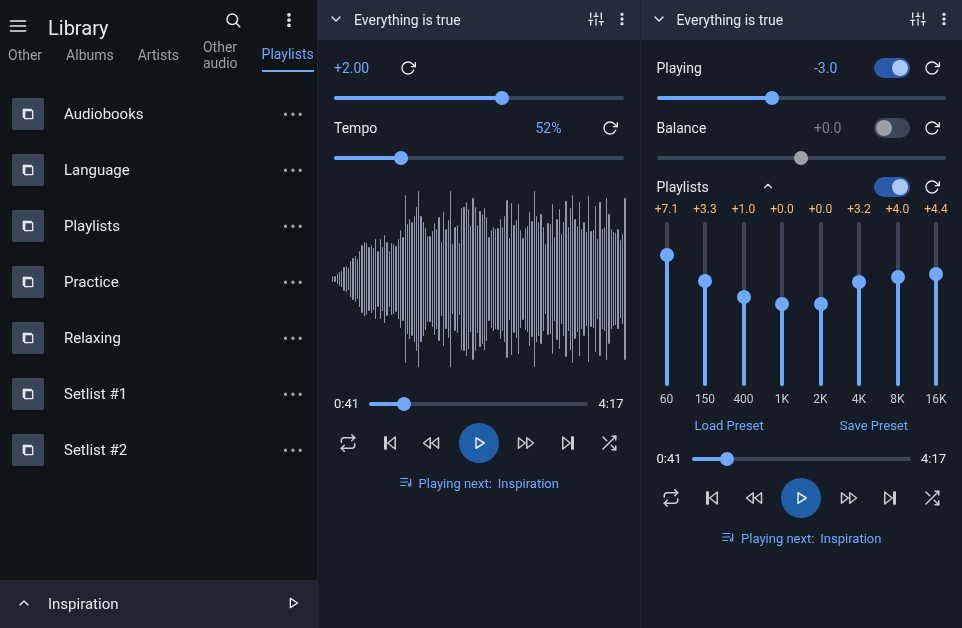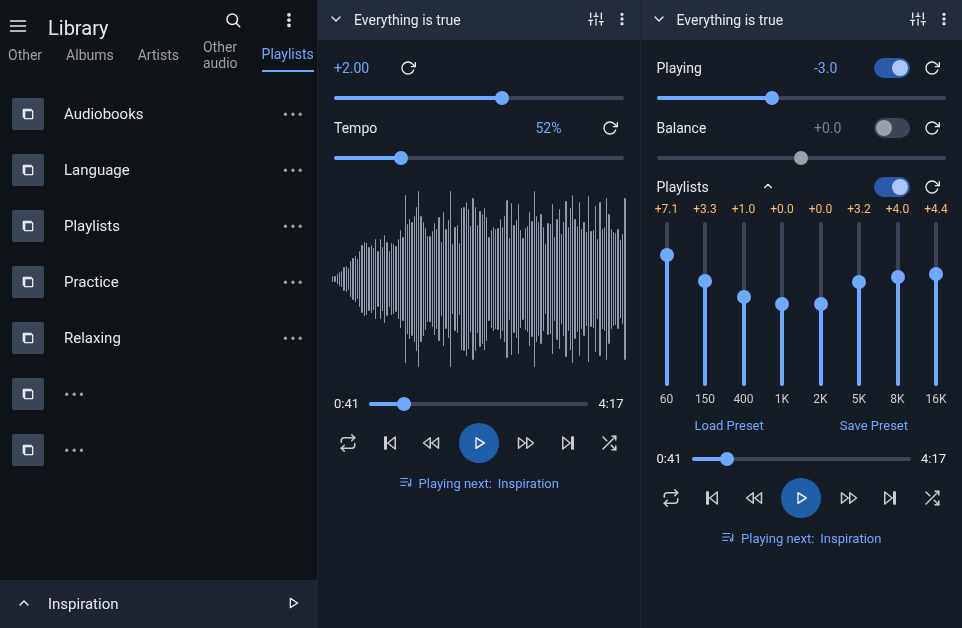--- a/index.html
+++ b/index.html
@@ -297,29 +297,31 @@
     <span class="playlist-name">Relaxing</span>
     <span class="more-dots">•••</span>
       </div>
       <div class="playlist-item">
     <span class="playlist-icon">
       <svg width="16" height="16" viewBox="0 0 24 24" stroke="#cfd3da">
             <rect x="7" y="7" width="12" height="12"></rect>
             <polyline points="5 17 5 5 17 5"></polyline>
           </svg>
     </span>
+    <span class="playlist-name">Setlist #1</span>
     <span class="more-dots">•••</span>
       </div>
       <div class="playlist-item">
     <span class="playlist-icon">
       <svg width="16" height="16" viewBox="0 0 24 24" stroke="#cfd3da">
             <rect x="7" y="7" width="12" height="12"></rect>
             <polyline points="5 17 5 5 17 5"></polyline>
           </svg>
     </span>
+    <span class="playlist-name">Setlist #2</span>
     <span class="more-dots">•••</span>
       </div>
     </div>
 
   <div class="sidebar-footer">
     <span class="chevron-up">
       <svg width="16" height="16" viewBox="0 0 24 24">
           <polyline points="18 15 12 9 6 15"></polyline>
         </svg>
     </span>
@@ -735,21 +737,21 @@
             <div class="eq-thumb" style="top:31.666666666666657%"></div>
           </div>
         </div>
       </div>
     <div class="eq-labels" id="eq-labels">
         <span>60</span>
         <span>150</span>
         <span>400</span>
         <span>1K</span>
         <span>2K</span>
-        <span>5K</span>
+        <span>4K</span>
         <span>8K</span>
         <span>16K</span>
       </div>
 
     <div class="preset-row">
       <span class="preset-btn">Load Preset</span>
       <span class="preset-btn">Save Preset</span>
     </div>
 
     <div class="progress">

